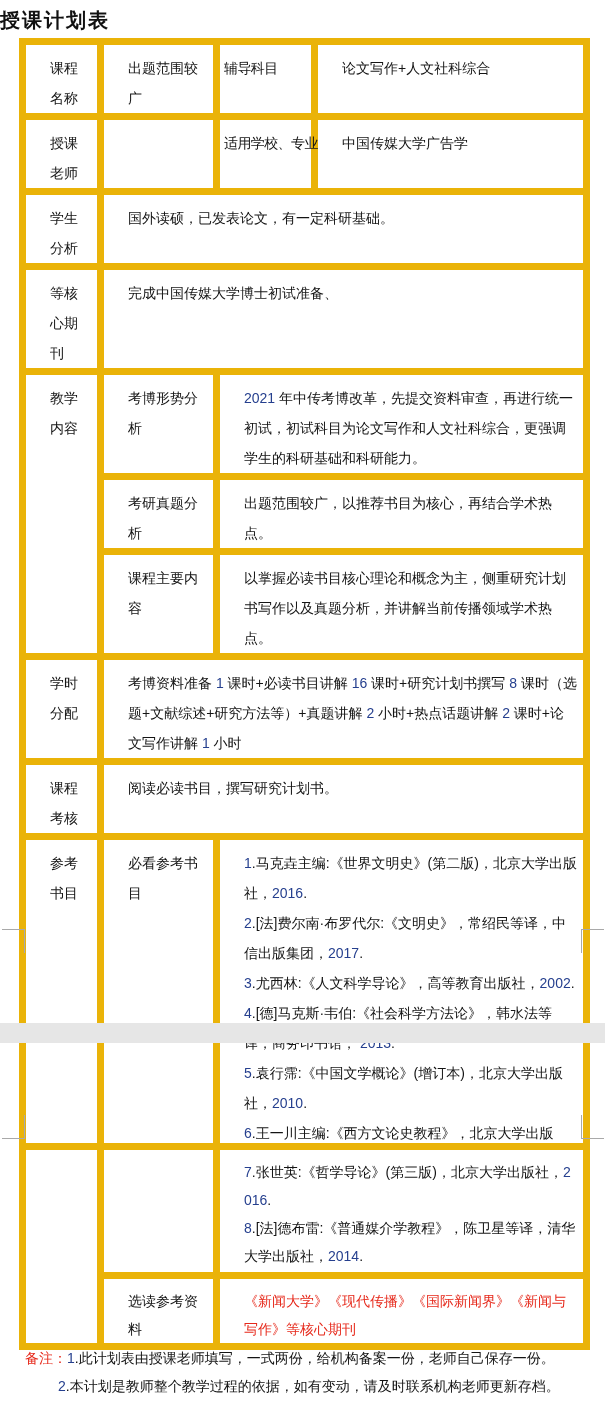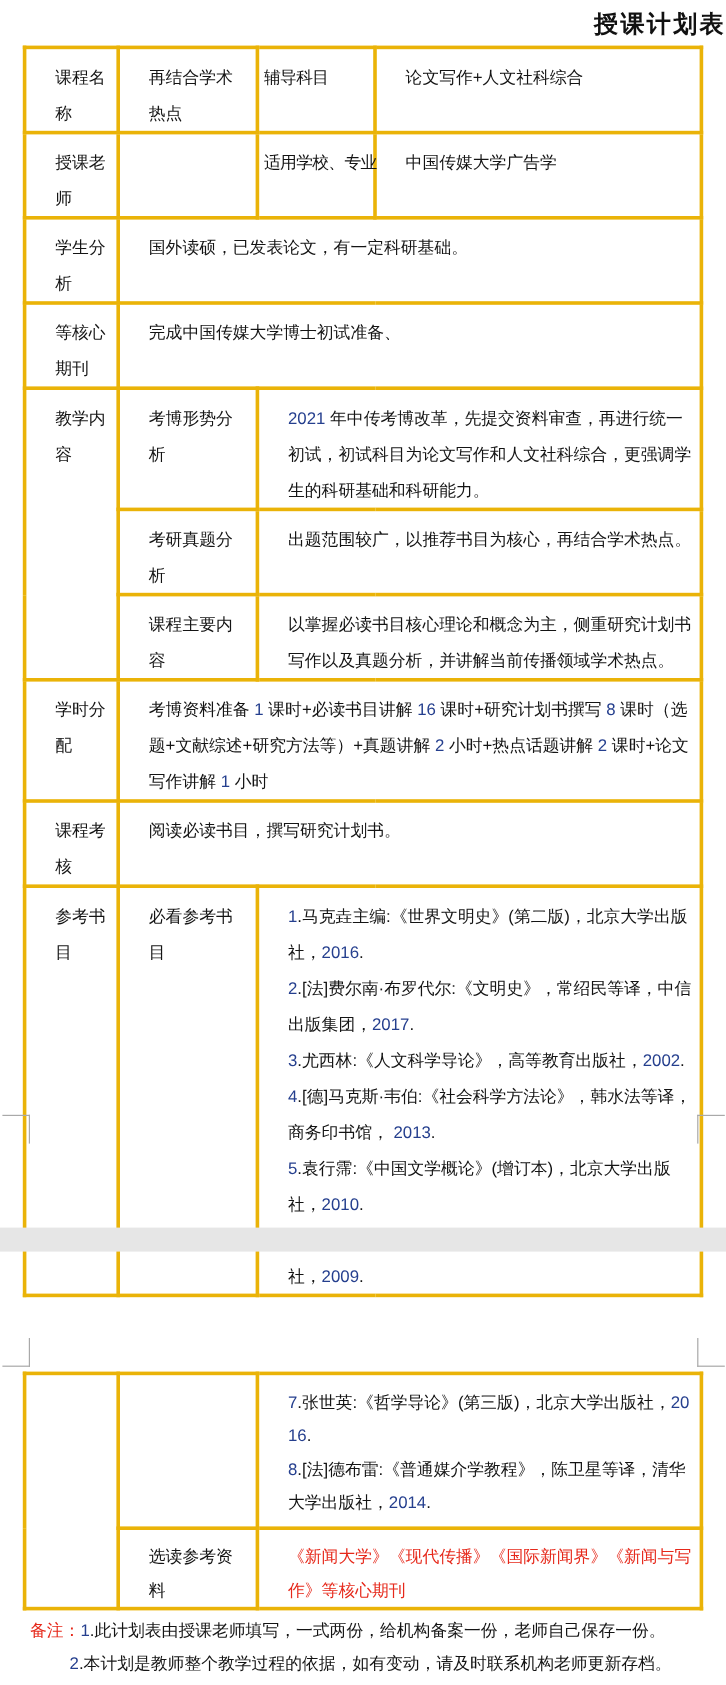--- a/index.html
+++ b/index.html
@@ -1,26 +1,26 @@
 <!DOCTYPE html>
 <html style="--accent-num: #253f8e; --accent-red: #e6281a; --gap-gray: #e6e6e6;"><head>
 <meta charset="utf-8">
 <style>
   html,body{margin:0;padding:0;background:#ffffff;}
   body{font-family:"Liberation Sans","DejaVu Sans",sans-serif;}
   #page{position:relative;width:605px;height:1404px;background:#ffffff;overflow:hidden;color:#1a1a1a;}
 
-  .doc-title{position:absolute;top:7px;left:0;width:605px;text-align:right;
+  .doc-title{position:absolute;top:7px;left:0;width:605px;text-align:left;
     font-size:20px;font-weight:600;letter-spacing:2px;color:#111;}
 
   table.plan{border-collapse:collapse;table-layout:fixed;position:absolute;
     border:2px solid #000;background:#fff;}
   #table1{left:19px;top:38px;width:564px;}
   #table2{left:19px;top:1143px;width:564px;}
-  td{border:3px solid #eab308;vertical-align:top;padding:8px 6px 0 24px;
+  td{border:7px solid #eab308;vertical-align:top;padding:8px 6px 0 24px;
      font-size:14px;line-height:30px;color:#141414;word-break:break-all;}
   #table2 td{line-height:28px;}
   td p{margin:0;}
   .tight{padding-left:4px;padding-right:0;letter-spacing:-0.6px;white-space:nowrap;}
   .num{color:var(--accent-num,#253f8e);}
   .red-text{color:var(--accent-red,#e6281a);margin-top:30px;}
 
   .page-gap{position:absolute;left:0;top:1023px;width:605px;height:20px;
     background:var(--gap-gray,#e6e6e6);}
 
@@ -50,21 +50,21 @@
   <table class="plan" id="table1">
     <colgroup>
         <col style="width:78px">
         <col style="width:116px">
         <col style="width:98px">
         <col style="width:272px">
       </colgroup>
     <tbody>
         <tr class="h46">
       <td>课程名称</td>
-      <td>再结合学术热点</td>
+      <td>出题范围较广</td>
       <td class="tight">辅导科目</td>
       <td>论文写作+人文社科综合</td>
     </tr>
     <tr class="h50">
       <td>授课老师</td>
       <td></td>
       <td class="tight">适用学校、专业</td>
       <td>中国传媒大学广告学</td>
     </tr>
     <tr class="h48">

